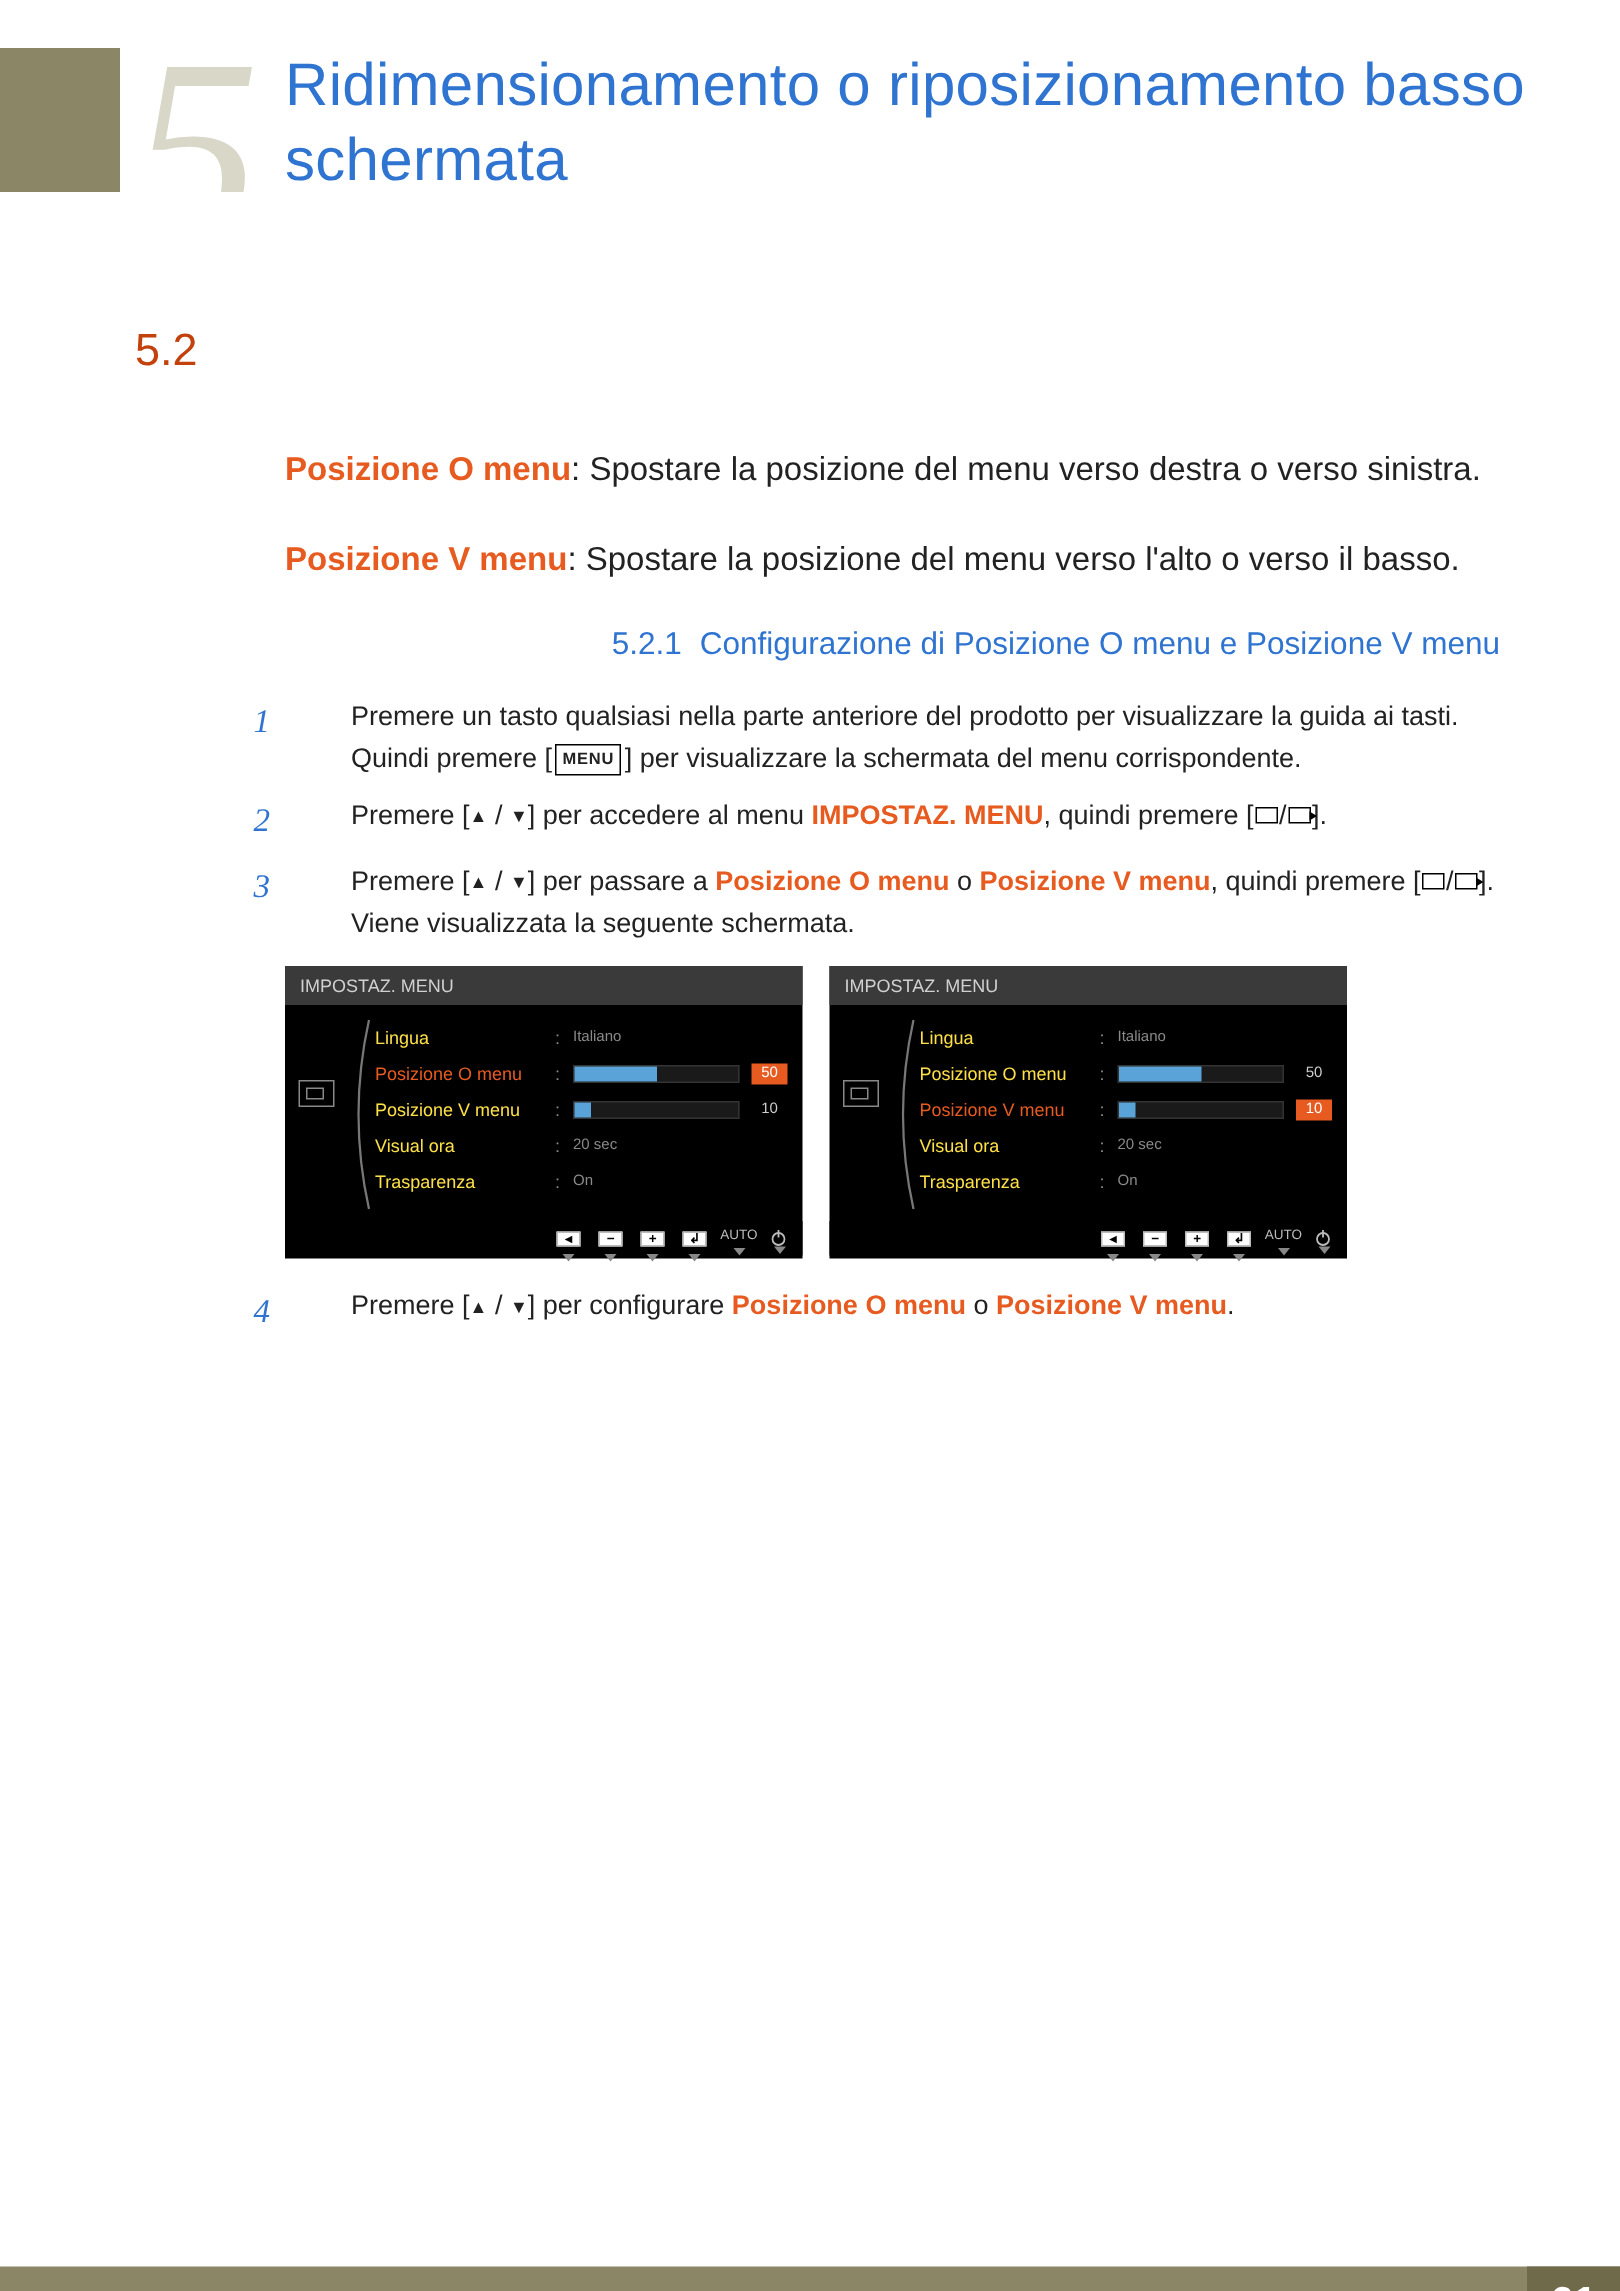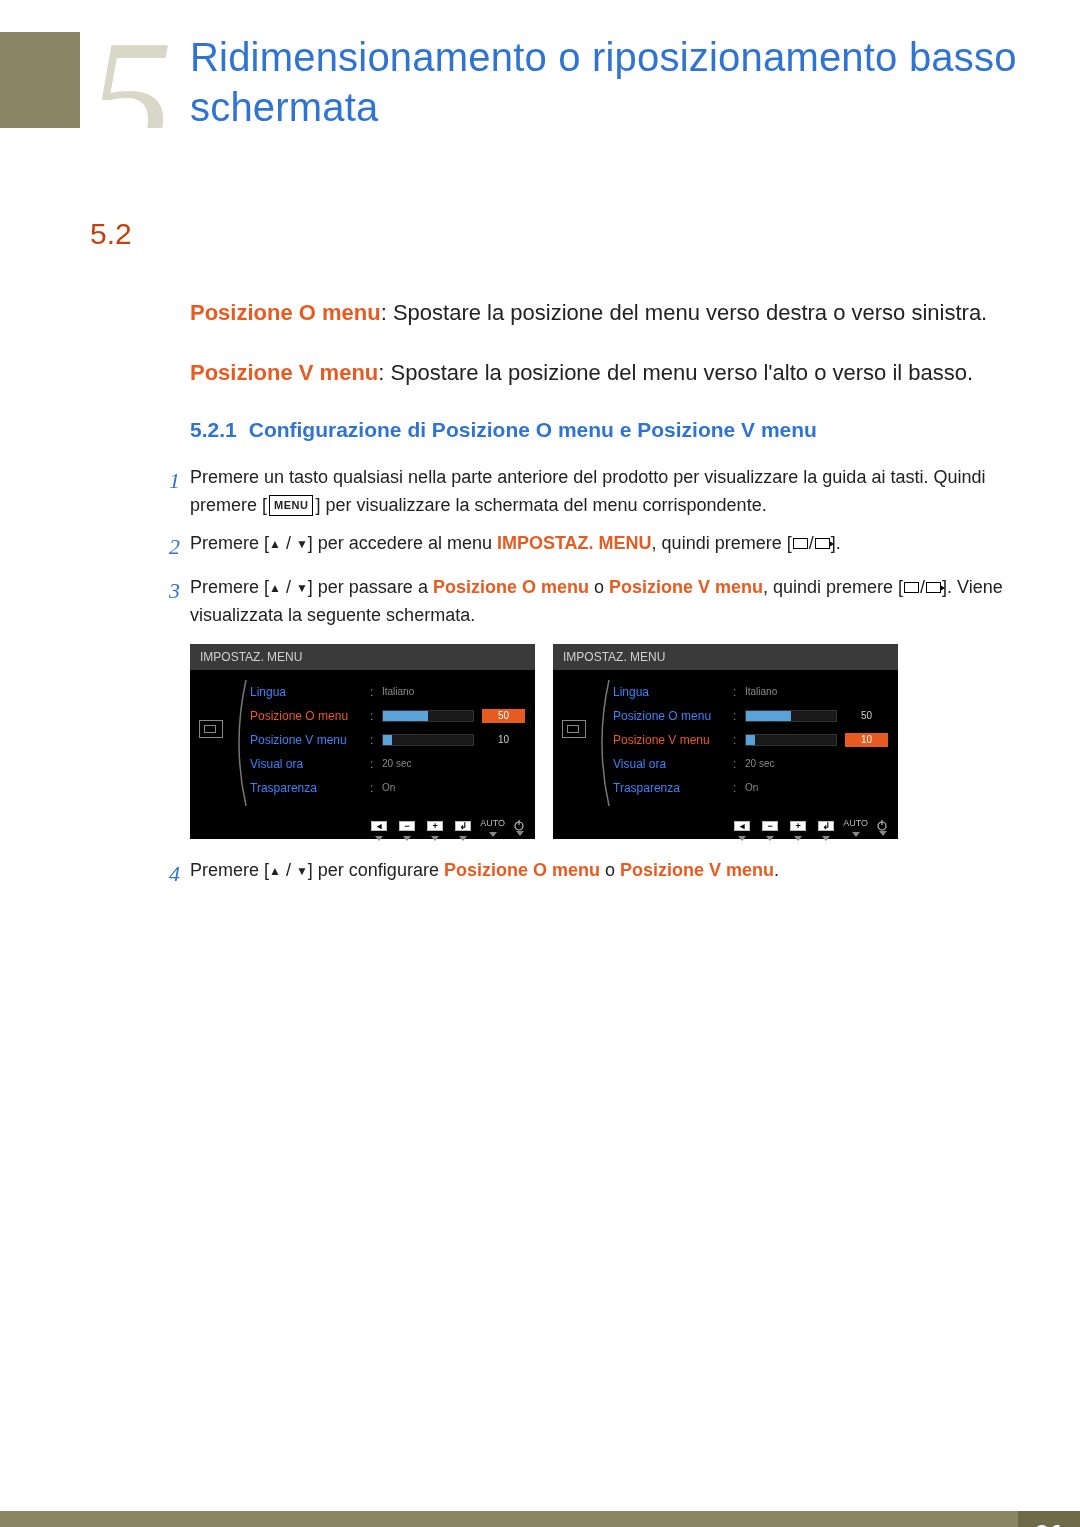--- a/index.html
+++ b/index.html
@@ -36,32 +36,32 @@
   .sec-title {
     color: #2f74d0; font-size: 30px; font-weight: 400;
   }
 
   .body-block { margin: 45px 80px 0 190px; font-size: 22px; line-height: 1.55; color: #222; }
   .body-block p { margin-bottom: 26px; }
   .hl-orange { color: #e75b20; font-weight: 700; }
 
   .subsection { margin: 28px 80px 0 190px; }
   .subsection-title {
-    color: #2f74d0; font-size: 21px; font-weight: 700;
+    color: #2f74d0; font-size: 21px; font-weight: 400; text-align: right;
   }
   .subsec-num { margin-right: 12px; }
 
   .steps { margin: 22px 70px 0 158px; font-size: 18px; line-height: 1.55; color: #222; }
   .step { display: flex; margin-bottom: 10px; }
   .step-num {
     width: 32px; flex: 0 0 32px; text-align: right; padding-right: 10px;
     color: #2f74d0; font-family: Georgia, 'Times New Roman', serif;
     font-style: italic; font-size: 22px; font-weight: 500;
   }
-  .step-body { flex: 1; }
+  .step-body { flex: 1; margin-left: 44px; }
 
   .menu-chip {
     display: inline-block; font-size: 11px; font-weight: 700;
     letter-spacing: 0.5px; padding: 1px 4px;
     border: 1px solid #000; vertical-align: 2px;
     margin: 0 2px; background: #fff;
   }
   .sym { font-family: Arial, sans-serif; }
   .sym .tri-up, .sym .tri-down { display: inline-block; font-size: 12px; vertical-align: 1px; }
   .icon-rect { display:inline-block; width:15px; height:11px; border:1.5px solid #000; vertical-align:0; margin:0 1px; position:relative; }
@@ -86,33 +86,33 @@
   }
   .osd-left .tile::after {
     content: ""; position: absolute; left: 4px; top: 4px; width: 10px; height: 6px; border: 1px solid #888;
   }
   .osd-curve {
     width: 18px; position: relative;
   }
   .osd-curve svg { position: absolute; left: -2px; top: 8px; }
   .osd-list { flex: 1; padding: 10px 0 14px 0; }
   .osd-item { display: flex; align-items: center; height: 24px; padding-right: 10px; }
-  .osd-label { width: 120px; color: #3b82f6; font-size: 12px; }
+  .osd-label { width: 120px; color: #fde047; font-size: 12px; }
   .osd-label.active { color: #e75b20; }
   .osd-colon { width: 12px; color: #8a8a8a; }
   .osd-val { color: #8a8a8a; font-size: 10px; }
   .osd-slider {
     flex: 1; display: flex; align-items: center; gap: 8px;
   }
   .slider-track {
     flex: 1; height: 12px; background: #1a1a1a; border: 1px solid #333; position: relative;
   }
   .slider-fill { height: 100%; background: #5aa3d8; }
   .slider-num {
-    width: 43px; height: 14px; display: inline-flex; align-items: center; justify-content: center;
+    width: 24px; height: 14px; display: inline-flex; align-items: center; justify-content: center;
     font-size: 10px; color: #ccc;
   }
   .slider-num.active { background: #e75b20; color: #fff; }
   .osd-footer {
     display: flex; justify-content: flex-end; align-items: center;
     padding: 4px 8px 2px 8px; background: #000;
   }
   .foot-btn {
     width: 22px; height: 17px; display: inline-flex; align-items: center; justify-content: center;
     margin-left: 6px; position: relative;

